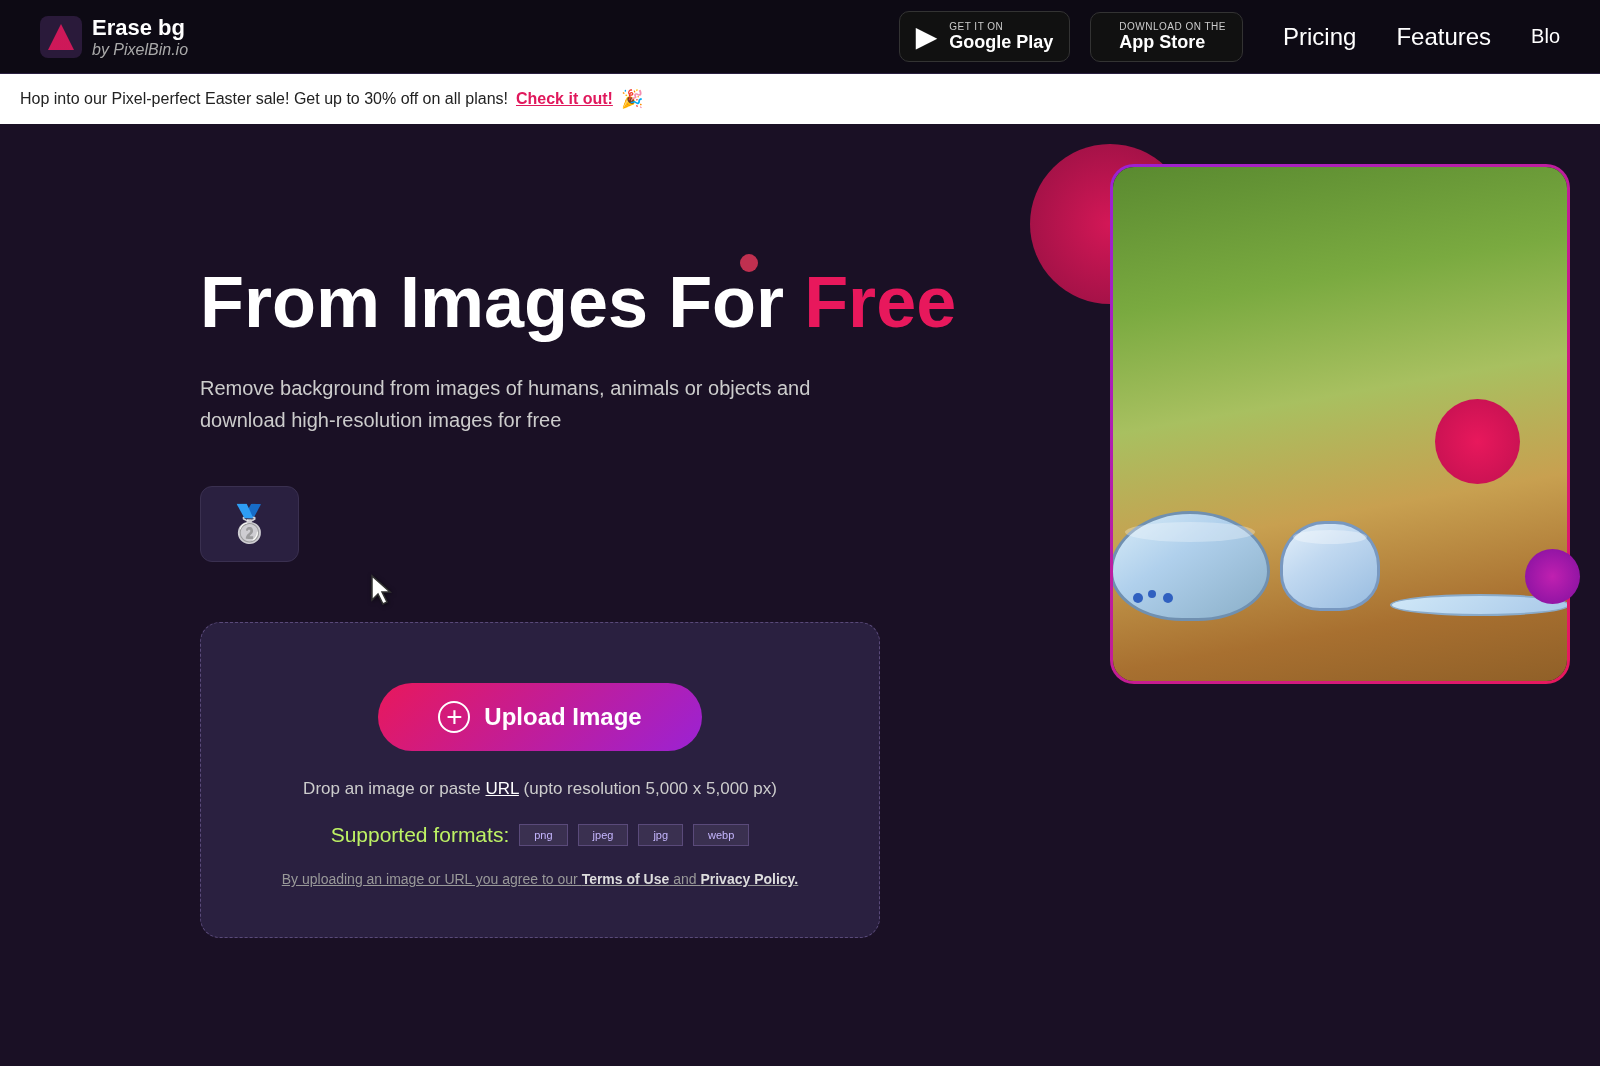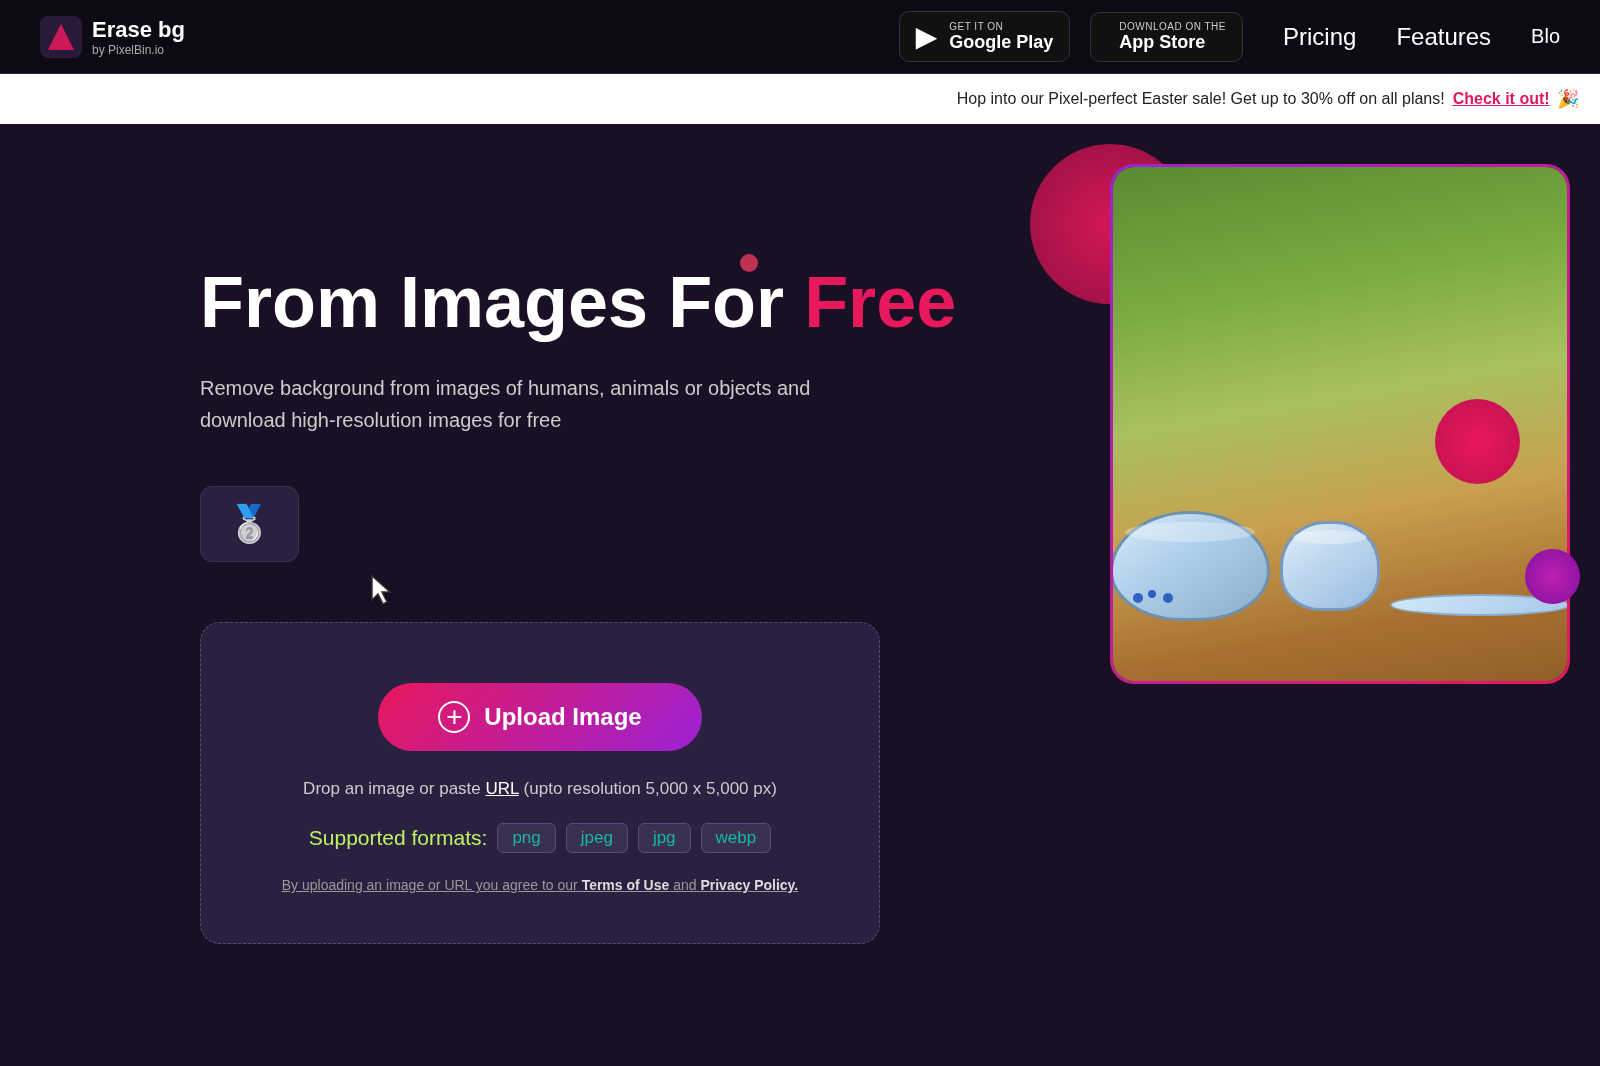--- a/index.html
+++ b/index.html
@@ -33,22 +33,23 @@
     .logo-text-block {
       display: flex;
       flex-direction: column;
     }
     .logo-title {
       font-size: 22px;
       font-weight: 700;
       color: #fff;
     }
     .logo-subtitle {
-      font-size: 12px;
+      font-size: 16px;
       color: #aaa;
+      font-style: italic;
     }
     .nav-center {
       display: flex;
       align-items: center;
       gap: 20px;
     }
     .store-btn {
       display: flex;
       align-items: center;
       background: #111;
@@ -80,21 +81,21 @@
       font-size: 20px;
       color: #fff;
       text-decoration: none;
     }
 
     
     .promo-banner {
       background: #fff;
       display: flex;
       align-items: center;
-      justify-content: flex-end;
+      justify-content: flex-start;
       padding: 14px 20px;
       gap: 8px;
       font-size: 16px;
       color: #222;
     }
     .promo-link {
       color: #e0185c;
       font-weight: 600;
       text-decoration: underline;
       cursor: pointer;
@@ -207,24 +208,24 @@
       gap: 10px;
       margin-bottom: 24px;
     }
     .formats-label {
       font-size: 21px;
       color: #bef264;
     }
     .format-tag {
       background: #3a3050;
       border: 1px solid #5a4a7a;
-      border-radius: 6px;
+      border-radius: 0;
       padding: 4px 14px;
-      font-size: 17px;
-      color: #14b8a6;
+      font-size: 11px;
+      color: #c4b5fd;
     }
     .terms-text {
       font-size: 14px;
       color: #999;
       text-decoration: underline;
     }
     .terms-link {
       color: #ddd;
       font-weight: 600;
       cursor: pointer;

